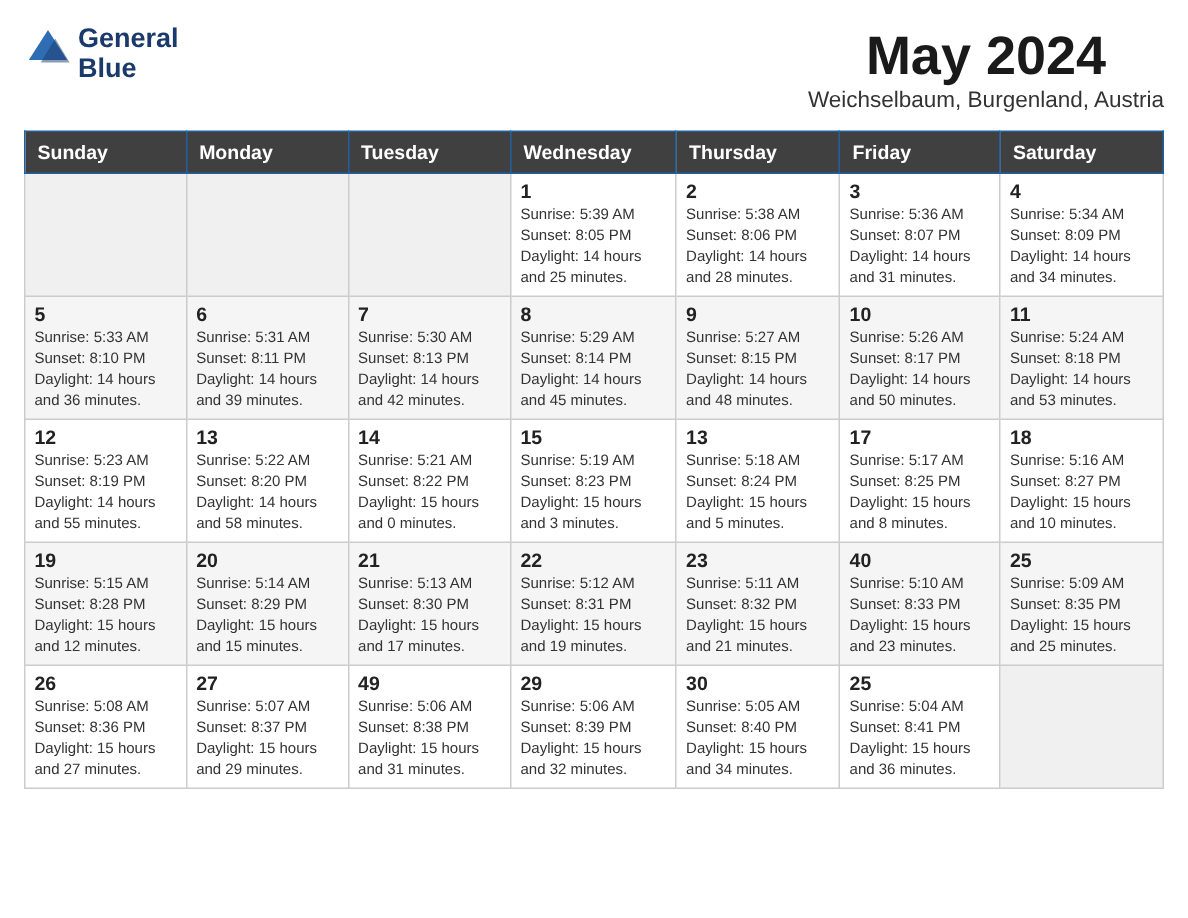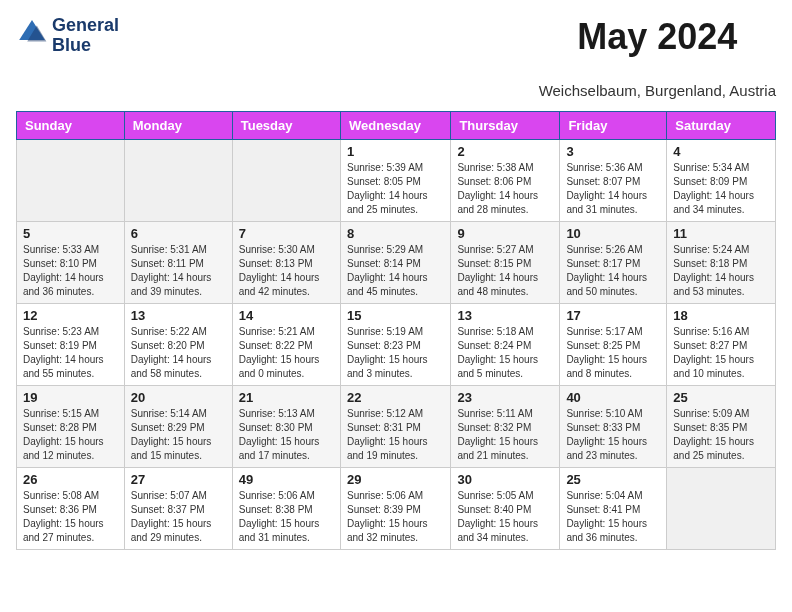--- a/index.html
+++ b/index.html
@@ -35,29 +35,28 @@
     }
     .month-title {
       font-size: 36px;
       font-weight: bold;
       color: #1a1a1a;
     }
     .subtitle {
       font-size: 15px;
       color: #333;
       font-weight: 500;
-      margin-top: 24px;
     }
     .calendar {
       width: 100%;
       border-collapse: collapse;
       border: 1px solid #ccc;
     }
     .calendar th {
-      background-color: #d946ef;
+      background-color: #404040;
       color: #fff;
       font-size: 13px;
       font-weight: bold;
       text-align: left;
       padding: 6px 8px;
       border: 1px solid #2060a0;
     }
     .calendar td {
       width: 113px;
       vertical-align: top;

